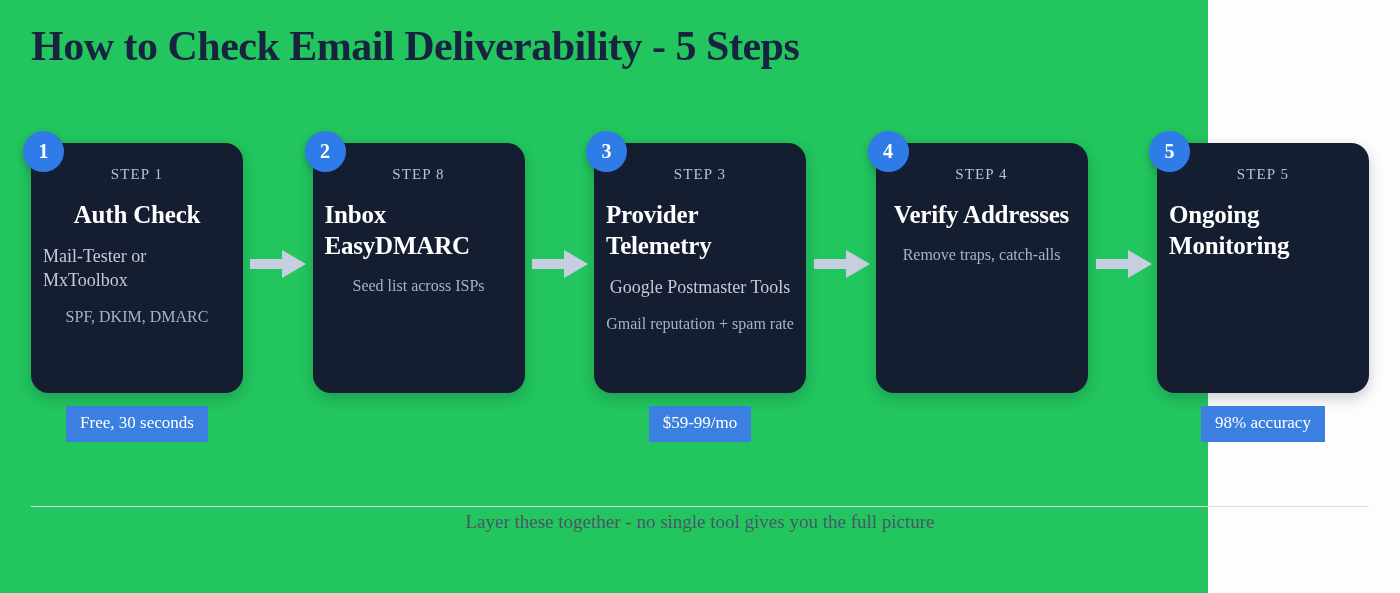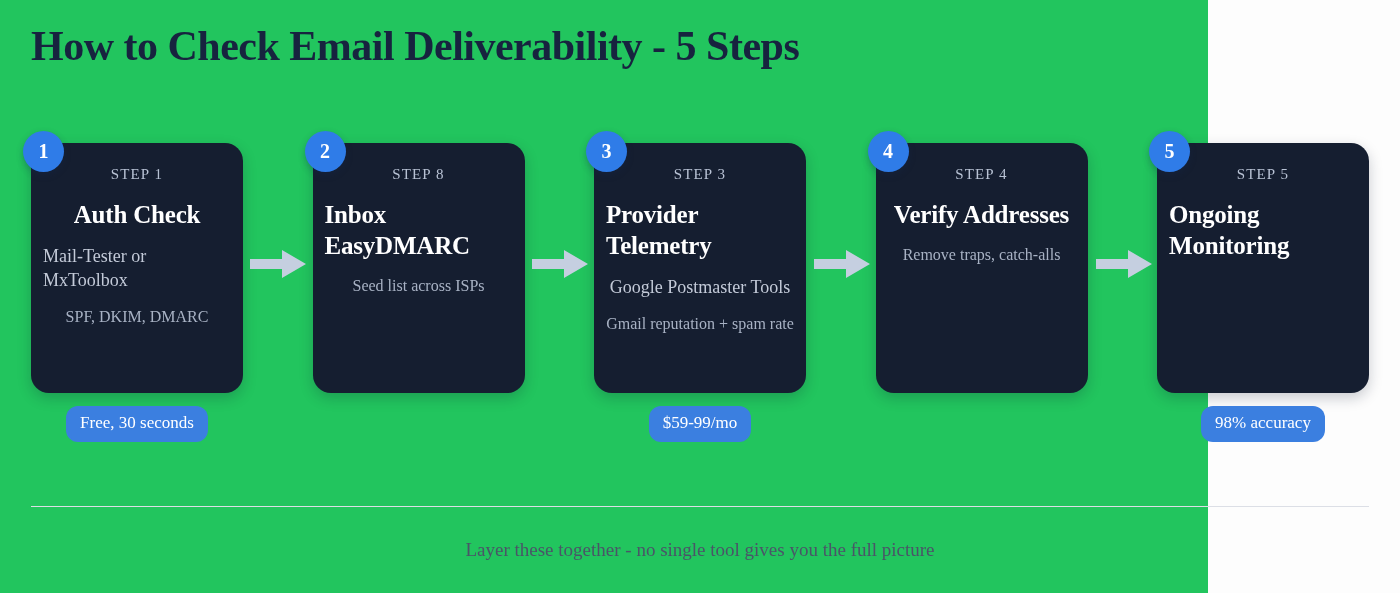--- a/index.html
+++ b/index.html
@@ -144,41 +144,41 @@
   .pill-slot {
     width: 212px;
     flex: 0 0 212px;
     display: flex;
     justify-content: center;
   }
 
   .pill {
     display: inline-block;
     padding: 7px 14px 8px 14px;
-    border-radius: 12px;
+    border-radius: 0;
     font-size: 17px;
     color: #ffffff;
     white-space: nowrap;
     line-height: 20px;
   }
 
   
   .divider {
     position: absolute;
     left: 31px;
     top: 506px;
     width: 1338px;
     height: 1px;
     background: #dcdfe6;
   }
 
   .footer-note {
     position: absolute;
     left: 0;
-    top: 539px;
+    top: 511px;
     width: 1400px;
     text-align: center;
     font-size: 19px;
     color: #4a5568;
   }
 </style>
 </head>
 <body>
 
 <div class="page">

